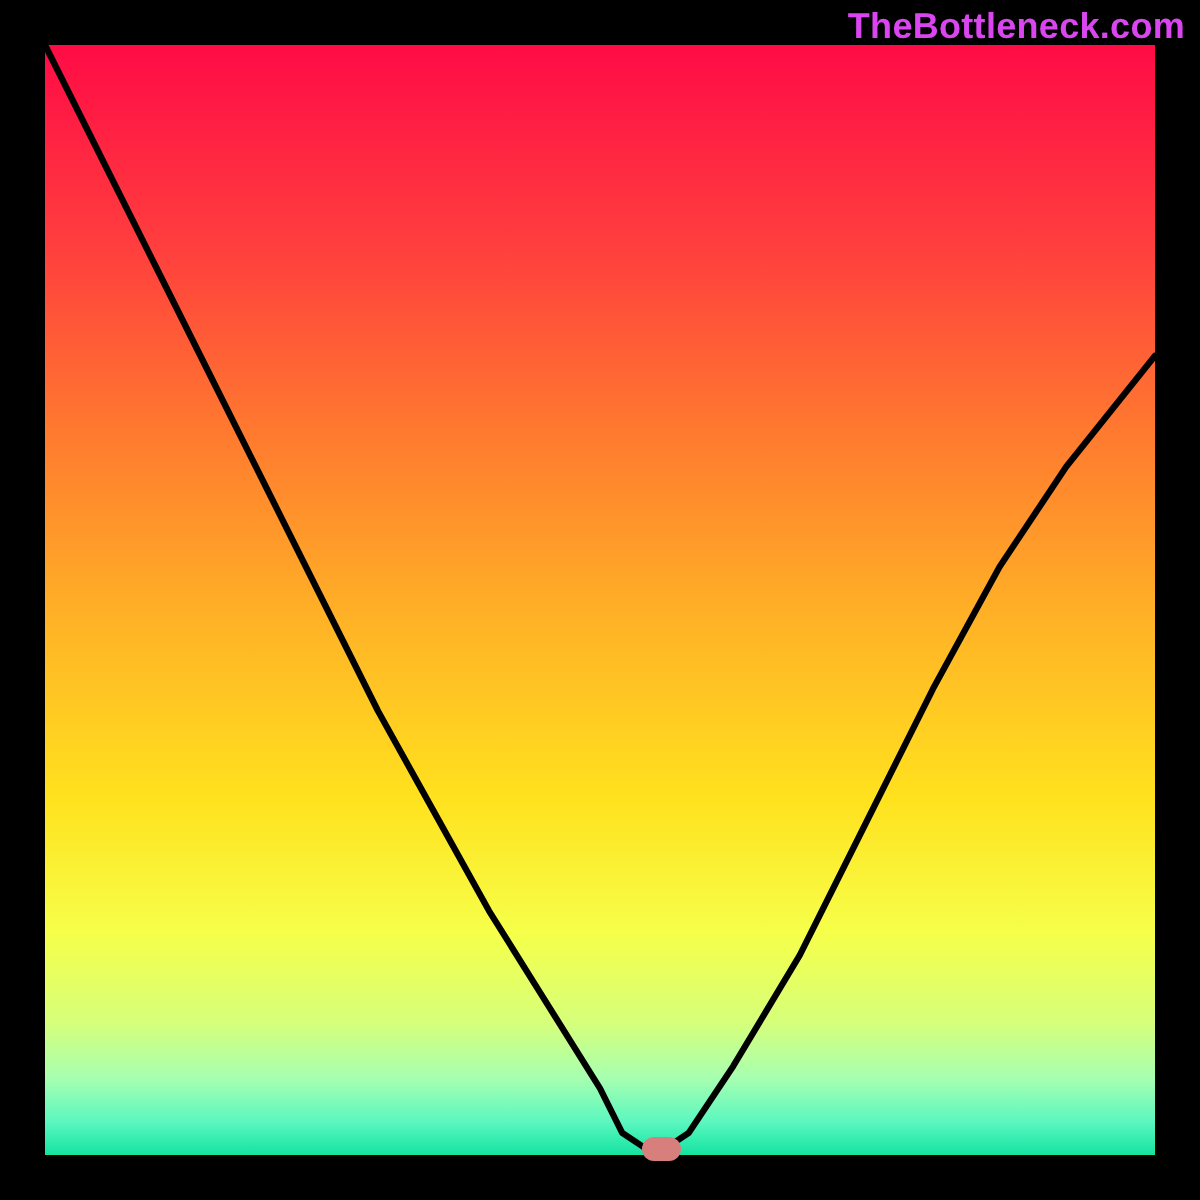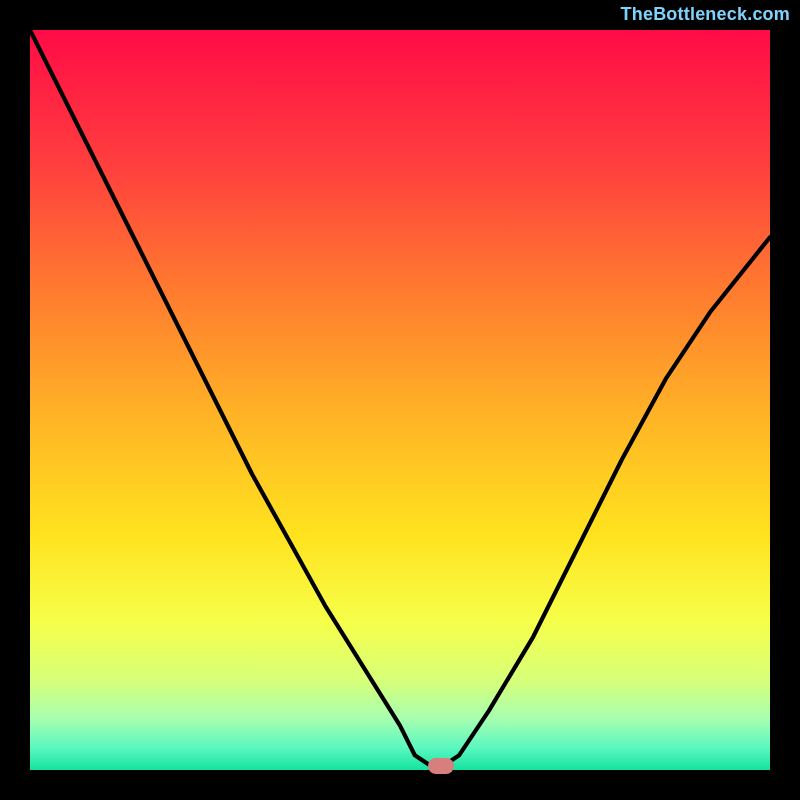--- a/index.html
+++ b/index.html
@@ -14,22 +14,22 @@
   .stage {
     position: relative;
     width: 800px;
     height: 800px;
     background: #000;
   }
   .watermark {
     position: absolute;
     top: 4px;
     right: 10px;
-    color: #7dd3fc;
-    font-size: 18px;
+    color: #d946ef;
+    font-size: 24px;
     font-weight: 600;
     letter-spacing: 0.2px;
     z-index: 5;
   }
   svg {
     position: absolute;
     top: 0;
     left: 0;
   }
   .marker {

